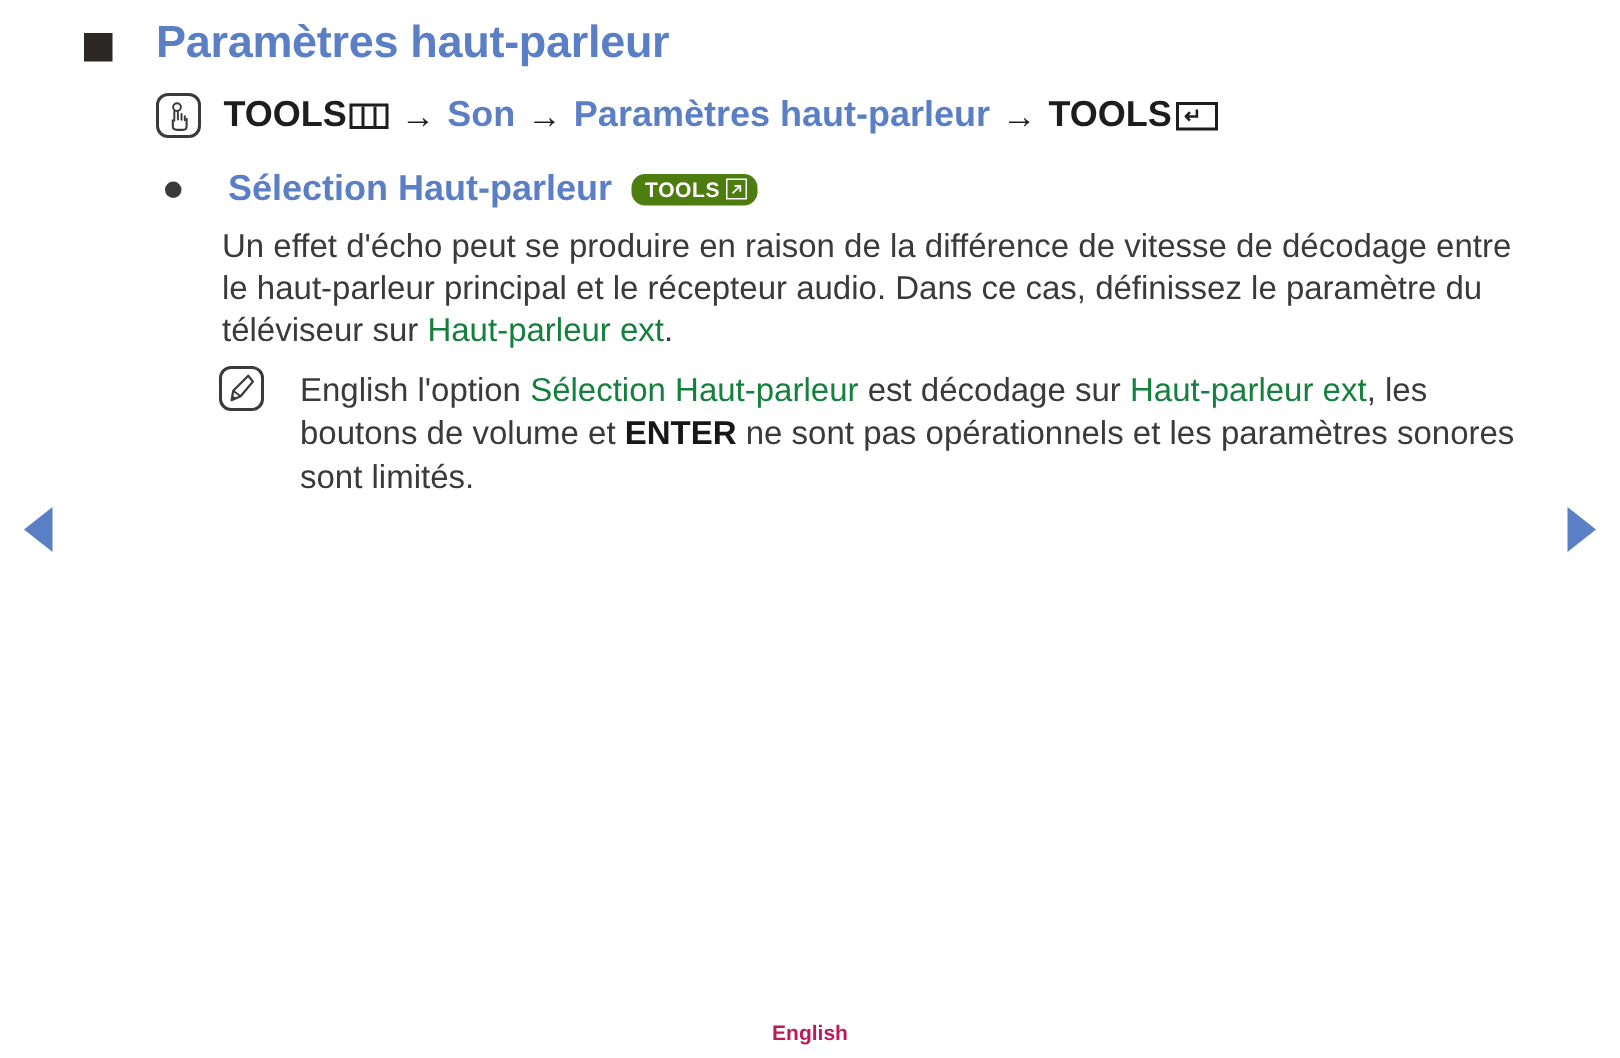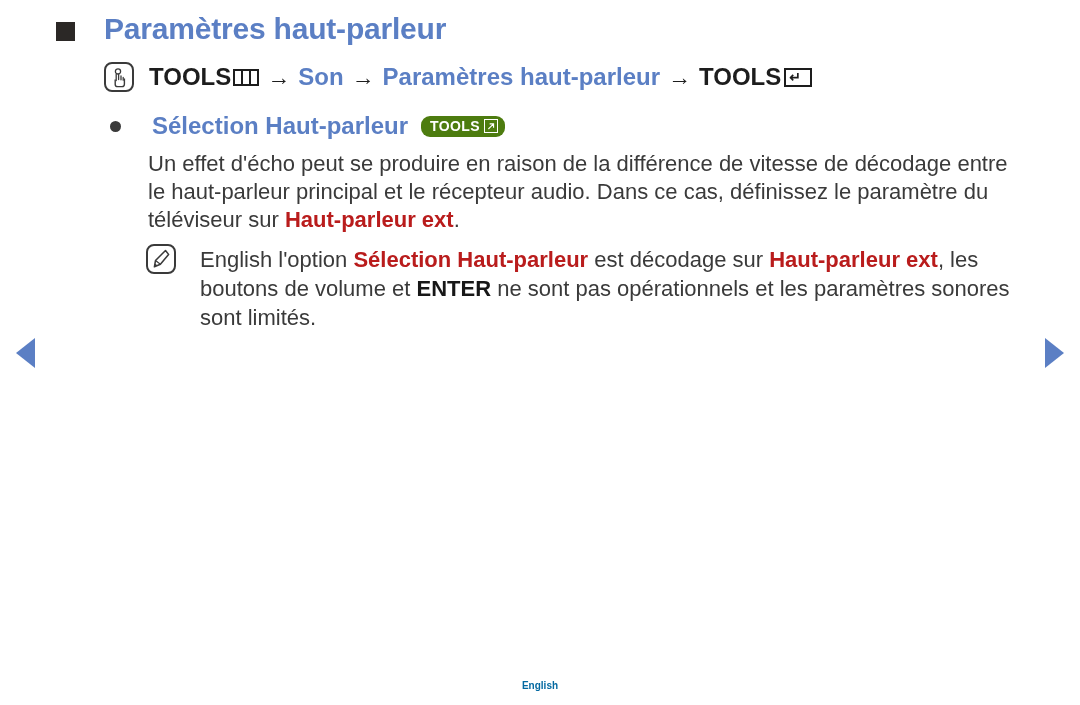--- a/index.html
+++ b/index.html
@@ -181,22 +181,22 @@
   .body-para {
     position: absolute;
     left: 148px;
     top: 150px;
     width: 875px;
     font-size: 22px;
     line-height: 28px;
     color: #3a3a3a;
   }
   .blue-b {
-    color: #b91c1c;
-    font-weight: bold;
+    color: #15803d;
+    font-weight: normal;
   }
   .black-b {
     color: #171717;
     font-weight: bold;
   }
 
   
   .note-row {
     position: absolute;
     left: 146px;
@@ -243,23 +243,23 @@
     border-left: 19px solid #5b7fc4;
   }
 
   
   .footer-lang {
     position: absolute;
     left: 0;
     right: 0;
     top: 680px;
     text-align: center;
-    font-size: 10px;
-    font-weight: bold;
-    color: #0369a1;
+    font-size: 14px;
+    font-weight: bold;
+    color: #be185d;
   }
 </style>
 </head>
 <body>
 
 <div class="page">
 
   <div class="title-row">
     <div class="title-bullet"></div>
     <div class="title-text">Paramètres haut-parleur</div>

